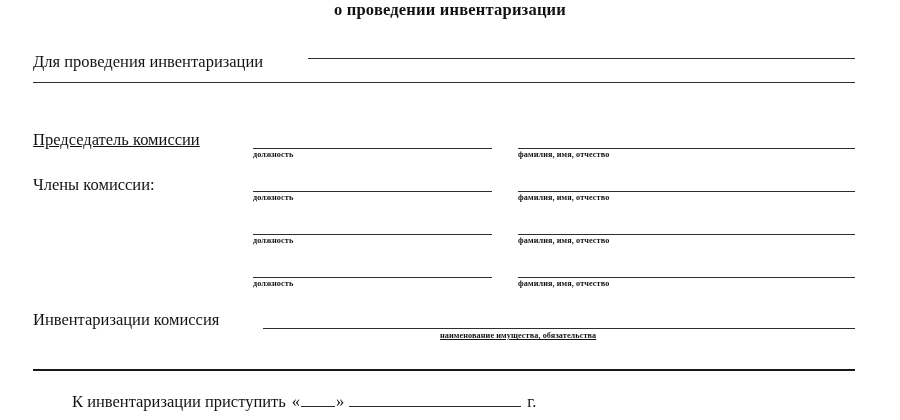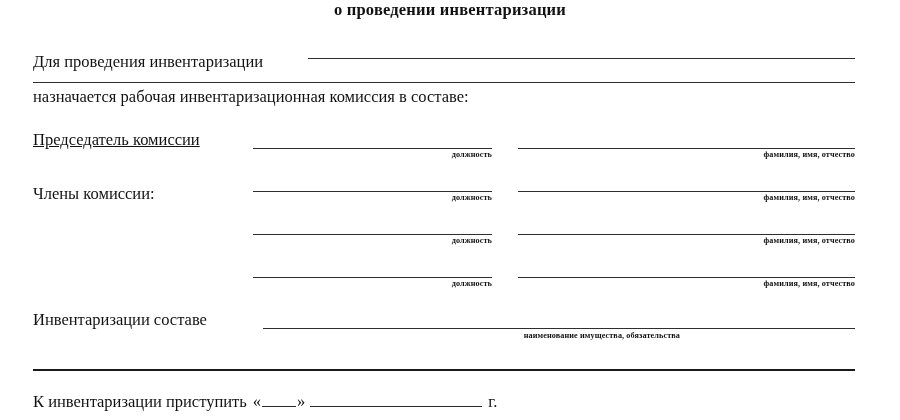--- a/index.html
+++ b/index.html
@@ -39,21 +39,21 @@
     position: absolute;
     font-size: 16.5px;
     line-height: 20px;
     white-space: nowrap;
   }
   .caption {
     position: absolute;
     font-size: 8.2px;
     font-weight: bold;
     line-height: 10px;
-    text-align: right;
+    text-align: left;
     white-space: nowrap;
     letter-spacing: .1px;
   }
 
   
   .rule {
     position: absolute;
     height: 0;
     border-top: 1.6px solid #2e2e32;
   }
@@ -62,20 +62,21 @@
   }
 
   
   .date-row {
     position: absolute;
     font-size: 16.5px;
     line-height: 20px;
     white-space: nowrap;
     display: flex;
     align-items: baseline;
+    margin-left: 39px;
   }
   .date-row .seg { display: inline-block; }
   .blank-short {
     display: inline-block;
     width: 34px;
     border-bottom: 1.8px solid #2a2a2a;
     margin: 0 1px;
     height: 14px;
   }
   .blank-long {
@@ -92,50 +93,49 @@
 
 <div class="page">
 
   <div class="doc-title">о проведении инвентаризации</div>
 
   <div class="label" style="left:33px; top:52px;">Для проведения инвентаризации</div>
   <div class="rule" style="left:308px; top:58px; width:547px;"></div>
 
   <div class="rule" style="left:33px; top:82px; width:822px;"></div>
 
-  <div class="label" style="left:33px; top:87px;">назначается рабочая инвентаризационная комиссия в составе:</div>
 
   <div class="label" style="left:33px; top:130px;text-decoration:underline;">Председатель комиссии</div>
 
   <div class="rule" style="left:253px; top:148px; width:239px;"></div>
   <div class="caption" style="left:253px; top:150px; width:239px;">должность</div>
 
   <div class="rule" style="left:518px; top:148px; width:337px;"></div>
   <div class="caption" style="left:518px; top:150px; width:337px;">фамилия, имя, отчество</div>
 
-  <div class="label" style="left:33px; top:184px;">Члены комиссии:</div>
+  <div class="label" style="left:33px; top:175px;">Члены комиссии:</div>
 
   <div class="rule" style="left:253px; top:191px; width:239px;"></div>
   <div class="caption" style="left:253px; top:193px; width:239px;">должность</div>
   <div class="rule" style="left:518px; top:191px; width:337px;"></div>
   <div class="caption" style="left:518px; top:193px; width:337px;">фамилия, имя, отчество</div>
 
   <div class="rule" style="left:253px; top:234px; width:239px;"></div>
   <div class="caption" style="left:253px; top:236px; width:239px;">должность</div>
   <div class="rule" style="left:518px; top:234px; width:337px;"></div>
   <div class="caption" style="left:518px; top:236px; width:337px;">фамилия, имя, отчество</div>
 
   <div class="rule" style="left:253px; top:277px; width:239px;"></div>
   <div class="caption" style="left:253px; top:279px; width:239px;">должность</div>
   <div class="rule" style="left:518px; top:277px; width:337px;"></div>
   <div class="caption" style="left:518px; top:279px; width:337px;">фамилия, имя, отчество</div>
 
-  <div class="label" style="left:33px; top:310px;">Инвентаризации составе</div>
+  <div class="label" style="left:33px; top:310px;">Инвентаризации комиссия</div>
   <div class="rule" style="left:263px; top:328px; width:592px;"></div>
-  <div class="caption" style="left:440px; top:331px; width:240px;">наименование имущества, обязательства</div>
+  <div class="caption" style="left:440px; top:331px; width:240px;text-decoration:underline;">наименование имущества, обязательства</div>
 
   <div class="rule thick" style="left:33px; top:369px; width:822px;"></div>
 
   <div class="date-row" style="left:33px; top:392px;">
     <span class="seg">К инвентаризации приступить</span>
     <span class="sp"></span>
     <span class="seg">«</span>
     <span class="blank-short"></span>
     <span class="seg">»</span>
     <span class="blank-long"></span>

